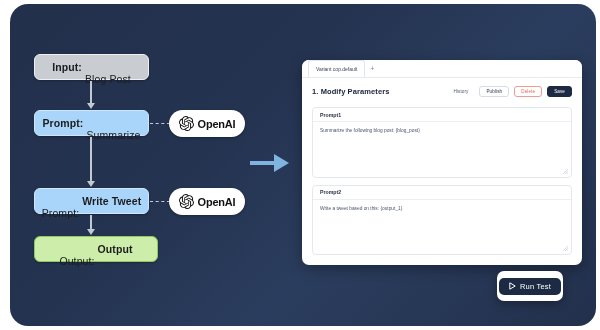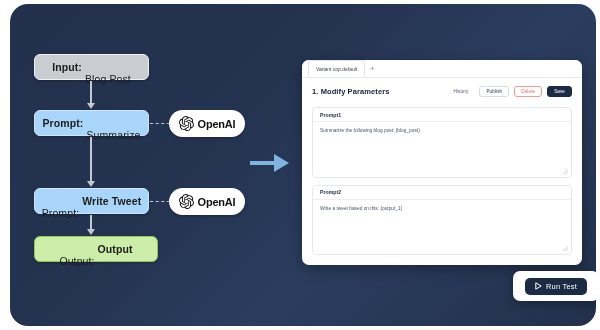--- a/index.html
+++ b/index.html
@@ -286,23 +286,23 @@
     position: absolute;
     right: 3px;
     bottom: 3px;
     width: 5px;
     height: 5px;
   }
 
   
   #runcard {
     position: absolute;
-    left: 503px;
+    left: 487px;
     top: 267px;
-    width: 86px;
+    width: 66px;
     height: 30px;
     background: #ffffff;
     border-radius: 7px;
     box-shadow: 0 3px 10px rgba(0,0,0,.3);
     display: flex;
     align-items: center;
     justify-content: center;
   }
   #run-btn {
     display: flex;

